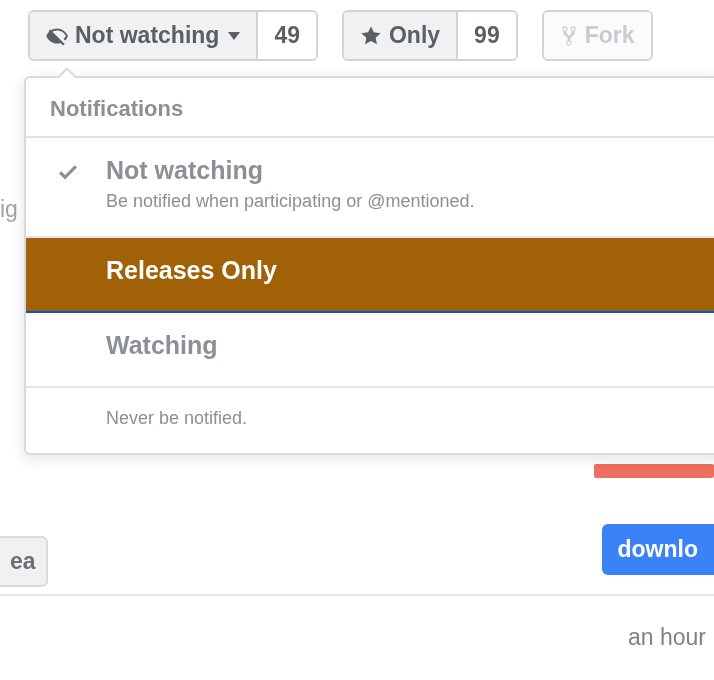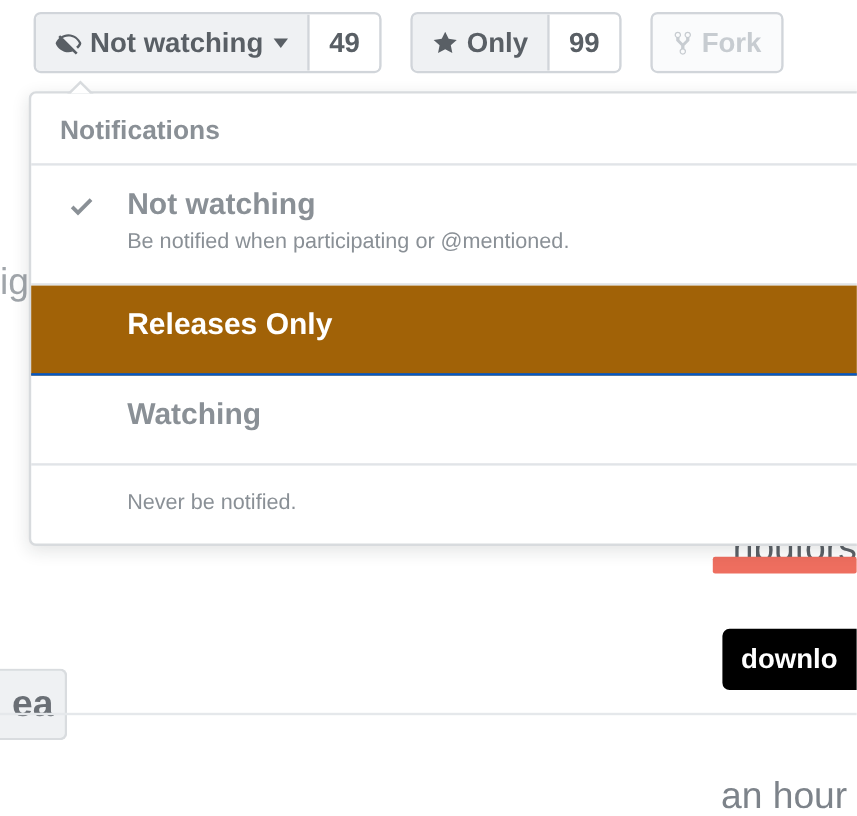--- a/index.html
+++ b/index.html
@@ -11,27 +11,26 @@
     height: 680px;
     overflow: hidden;
     position: relative;
     color: #24292e;
   }
 
   
   .bg-frag {
     position: absolute;
     color: #a0a5aa;
-    font-size: 31px;
+    font-size: 23px;
     white-space: nowrap;
-    margin-top: 21px;
   }
   .bg-btn {
     position: absolute;
-    background: #000000;
+    background: #3b82f6;
     color: #ffffff;
     font-size: 23px;
     font-weight: 700;
     padding: 12px 16px;
     border-radius: 6px 0 0 6px;
   }
   .bg-stripe {
     position: absolute;
     height: 14px;
     width: 120px;

